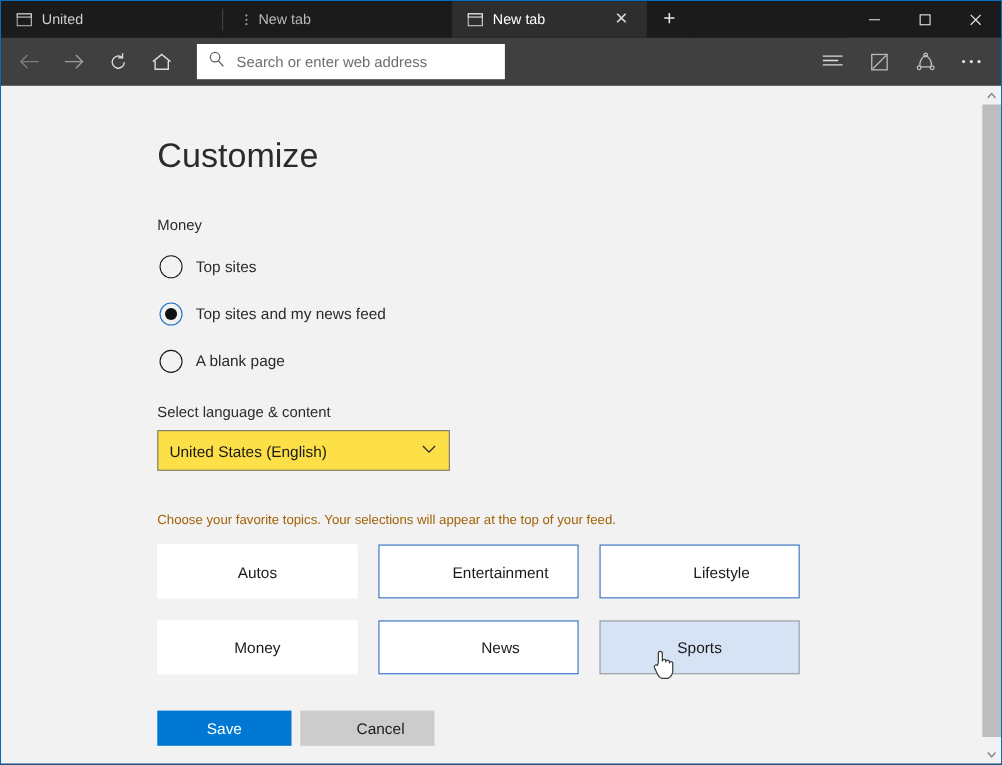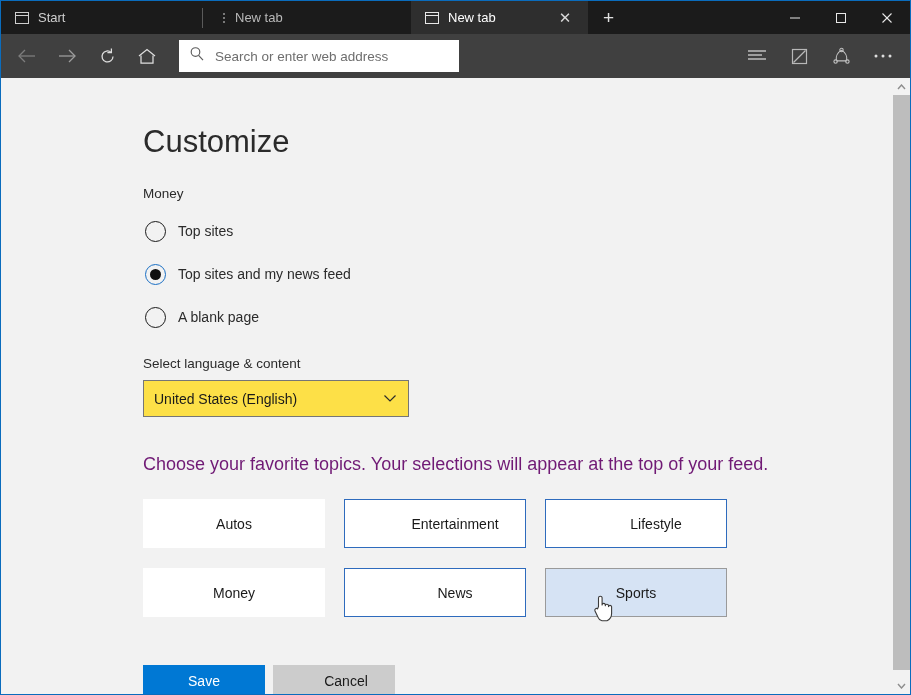--- a/index.html
+++ b/index.html
@@ -100,21 +100,21 @@
   
   #content-wrap { flex: 1; display: flex; background: #f2f2f2; position: relative; overflow: hidden; }
   #page {
     flex: 1;
     background: #f2f2f2;
     padding: 46px 0 0 142px;
     position: relative;
   }
   h1#page-title {
     font-size: 31px; font-weight: 400; color: #2b2b2b;
-    letter-spacing: 0px; margin-bottom: 26px;
+    letter-spacing: 0px; margin-bottom: 37px;
   }
   .section-label { font-size: 13.5px; color: #2b2b2b; margin-bottom: 13px; }
 
   .radio-row { display: flex; align-items: center; height: 34px; margin-bottom: 9px; }
   .radio {
     width: 21px; height: 21px; border-radius: 50%;
     border: 1.6px solid #1a1a1a;
     background: #f2f2f2;
     display: flex; align-items: center; justify-content: center;
     margin-left: 2px;
@@ -129,39 +129,39 @@
   #lang-select {
     width: 266px; height: 37px;
     background: #fde047;
     border: 1px solid #767676;
     display: flex; align-items: center; justify-content: space-between;
     padding: 0 11px 0 10px;
     font-size: 14px; color: #1a1a1a;
   }
   .chevron { color: #2b2b2b; font-size: 11px; }
 
-  .topics-intro { font-size: 18px; color: #701a75; margin-top: 37px; margin-bottom: 24px; }
+  .topics-intro { font-size: 12px; color: #a16207; margin-top: 37px; margin-bottom: 16px; }
   .topics-grid {
     display: grid;
     grid-template-columns: repeat(3, 182px);
     gap: 20px 19px;
     width: 584px;
   }
   .topic {
     height: 49px;
     display: flex; align-items: center; justify-content: center;
     font-size: 14px; color: #1a1a1a;
     background: #ffffff;
     border: 1px solid #ffffff;
     position: relative;
   }
   .topic.selected { border: 1.5px solid #2e6bbd; padding-left: 40px; }
   .topic.hover { background: #d6e3f4; border: 1px solid #9a9a9a; }
 
-  .btn-row { display: flex; gap: 8px; margin-top: 48px; }
+  .btn-row { display: flex; gap: 8px; margin-top: 33px; }
   .btn {
     height: 32px; min-width: 122px;
     display: flex; align-items: center; justify-content: center;
     font-size: 14px;
   }
   .btn.primary { background: #0078d4; color: #ffffff; }
   .btn.secondary { background: #cccccc; color: #1a1a1a; padding-left: 24px; }
 
   
   #scrollbar {
@@ -189,21 +189,21 @@
 
   <div id="tabstrip">
 
     <div class="tab inactive">
       <span class="tab-ico">
         <svg width="14" height="12" viewBox="0 0 14 12">
             <rect x="0.5" y="0.5" width="13" height="11" fill="none" stroke="#cfcfcf"></rect>
             <rect x="0.5" y="0.5" width="13" height="3" fill="none" stroke="#cfcfcf"></rect>
           </svg>
       </span>
-      <span class="tab-label">Start</span>
+      <span class="tab-label">United</span>
     </div>
 
     <div class="tab-sep"></div>
 
     <div class="tab inactive2">
       <span class="loading-dots">
           <i></i>
           <i></i>
           <i></i>
         </span>

